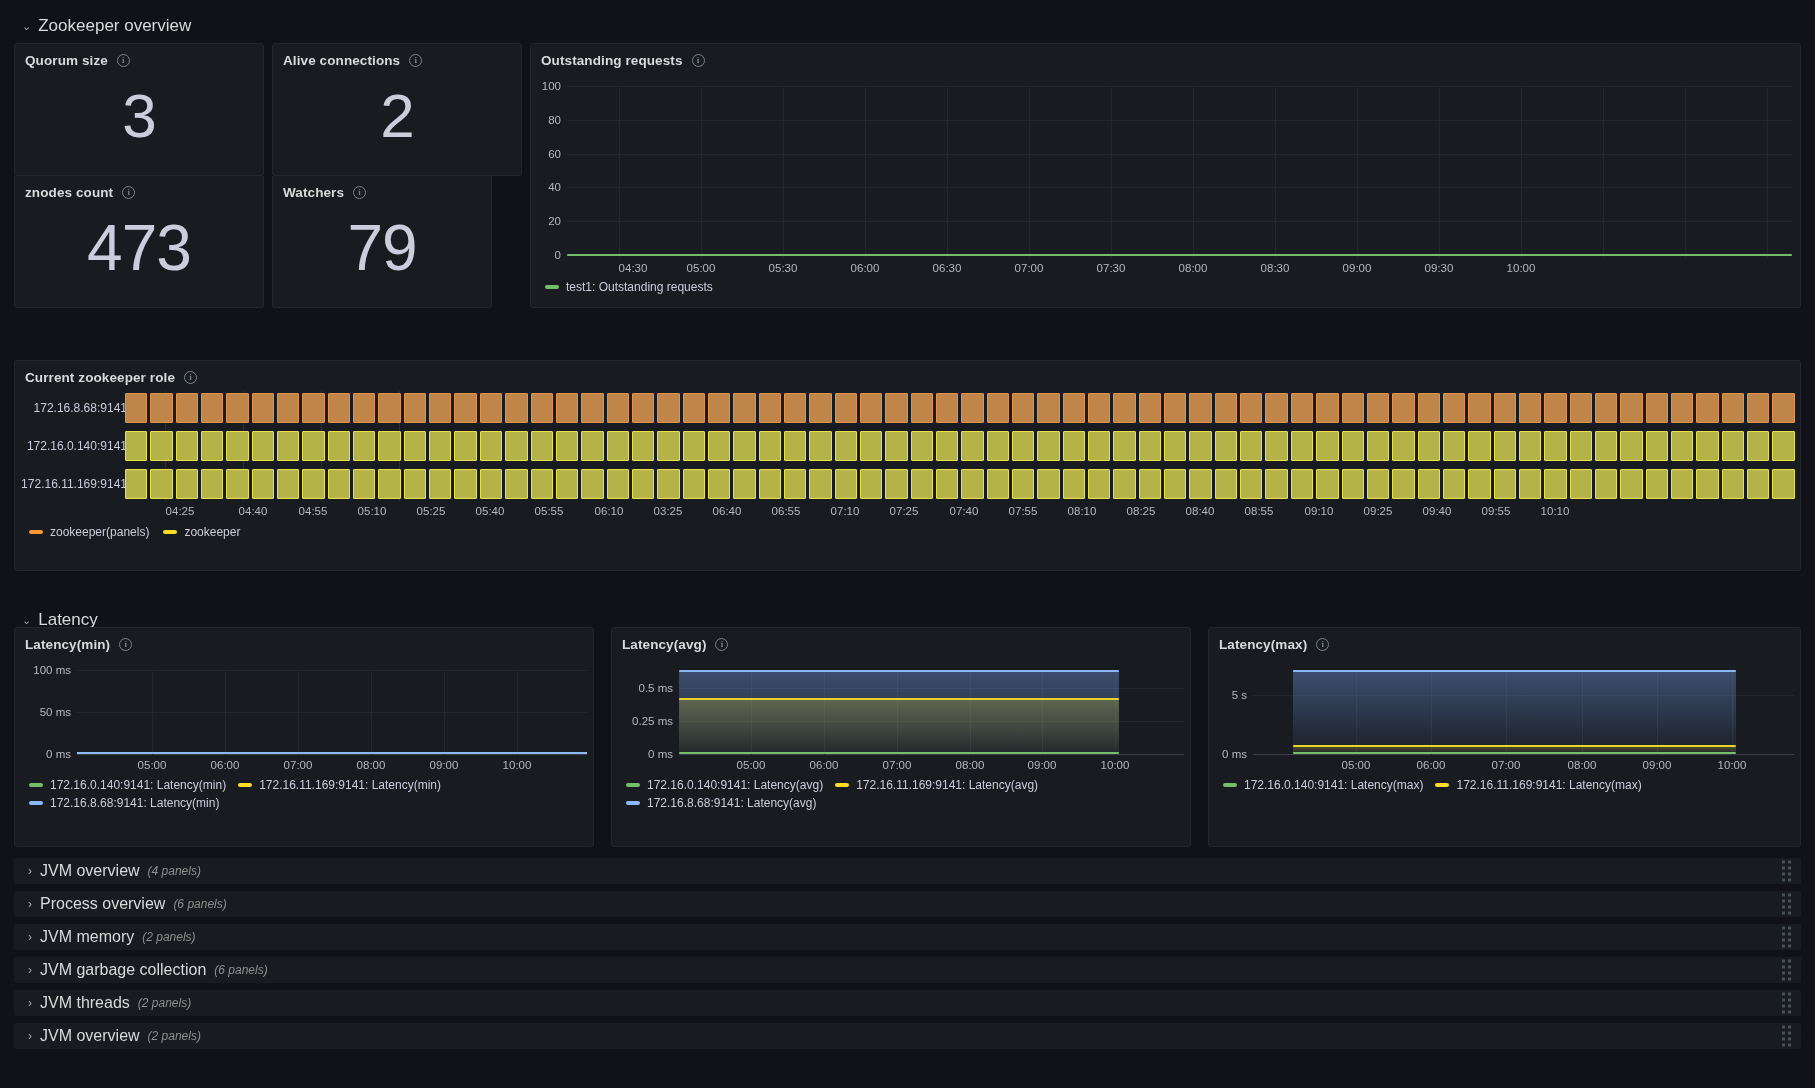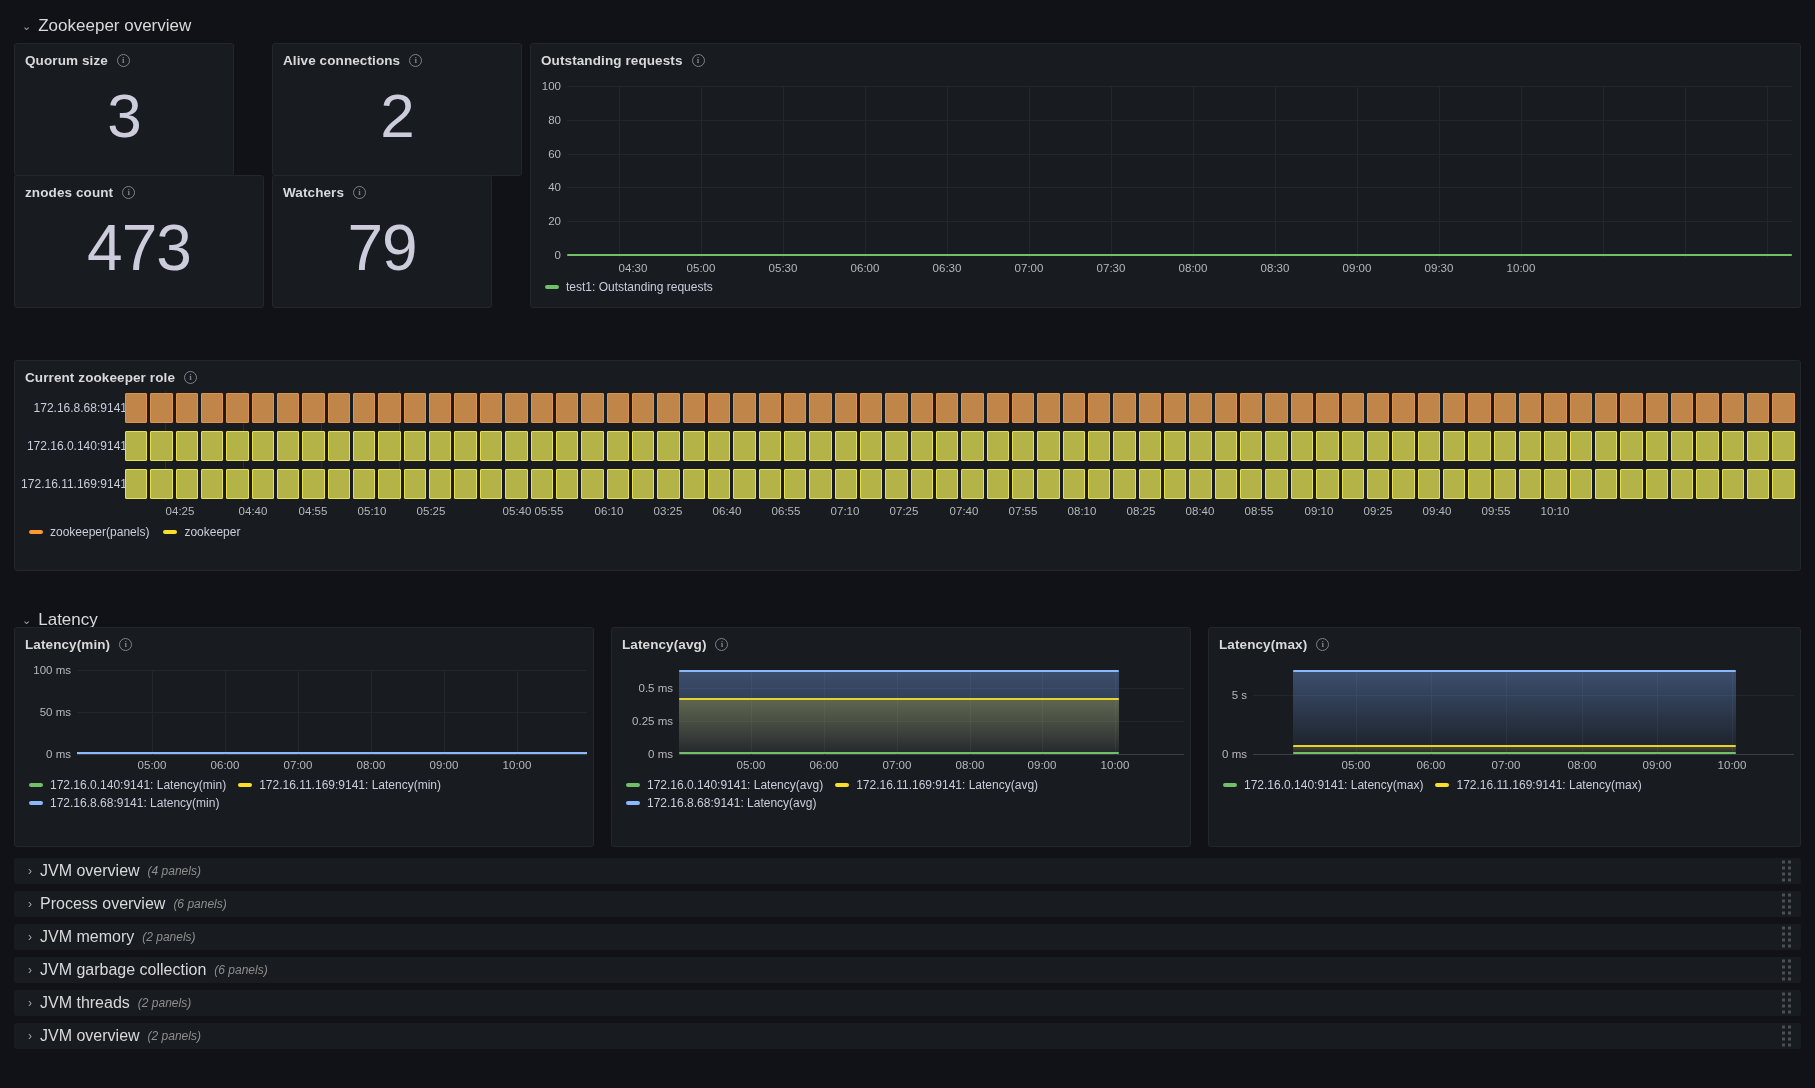--- a/index.html
+++ b/index.html
@@ -98,21 +98,21 @@
 </head>
 <body>
 
 <div class="dash">
 
   <div class="row-header" style="position:absolute;left:8px;top:11px;">
     <span class="chev">⌄</span>
     <span>Zookeeper overview</span>
   </div>
 
-  <div class="panel" style="left:14px;top:43px;width:220px;height:133px;">
+  <div class="panel" style="left:14px;top:43px;width:250px;height:133px;">
     <div class="panel-title">
       <span>Quorum size</span>
       <span class="info-icon">i</span>
     </div>
     <div class="stat-value">3</div>
   </div>
 
   <div class="panel" style="left:272px;top:43px;width:250px;height:133px;">
     <div class="panel-title">
       <span>Alive connections</span>
@@ -425,21 +425,21 @@
           <div class="st-cell" style="background: rgb(179, 179, 72); border: 1px solid rgb(234, 224, 74);"></div>
         </div>
     </div>
 
     <div class="xlabels" style="left:110px;top:144px;width:1670px;height:16px;">
       <div style="left:55px;">04:25</div>
       <div style="left:128px;">04:40</div>
       <div style="left:188px;">04:55</div>
       <div style="left:247px;">05:10</div>
       <div style="left:306px;">05:25</div>
-      <div style="left:365px;margin-left:27px;">05:40</div>
+      <div style="left:365px;">05:40</div>
       <div style="left:424px;">05:55</div>
       <div style="left:484px;">06:10</div>
       <div style="left:543px;">03:25</div>
       <div style="left:602px;">06:40</div>
       <div style="left:661px;">06:55</div>
       <div style="left:720px;">07:10</div>
       <div style="left:779px;">07:25</div>
       <div style="left:839px;">07:40</div>
       <div style="left:898px;">07:55</div>
       <div style="left:957px;">08:10</div>

